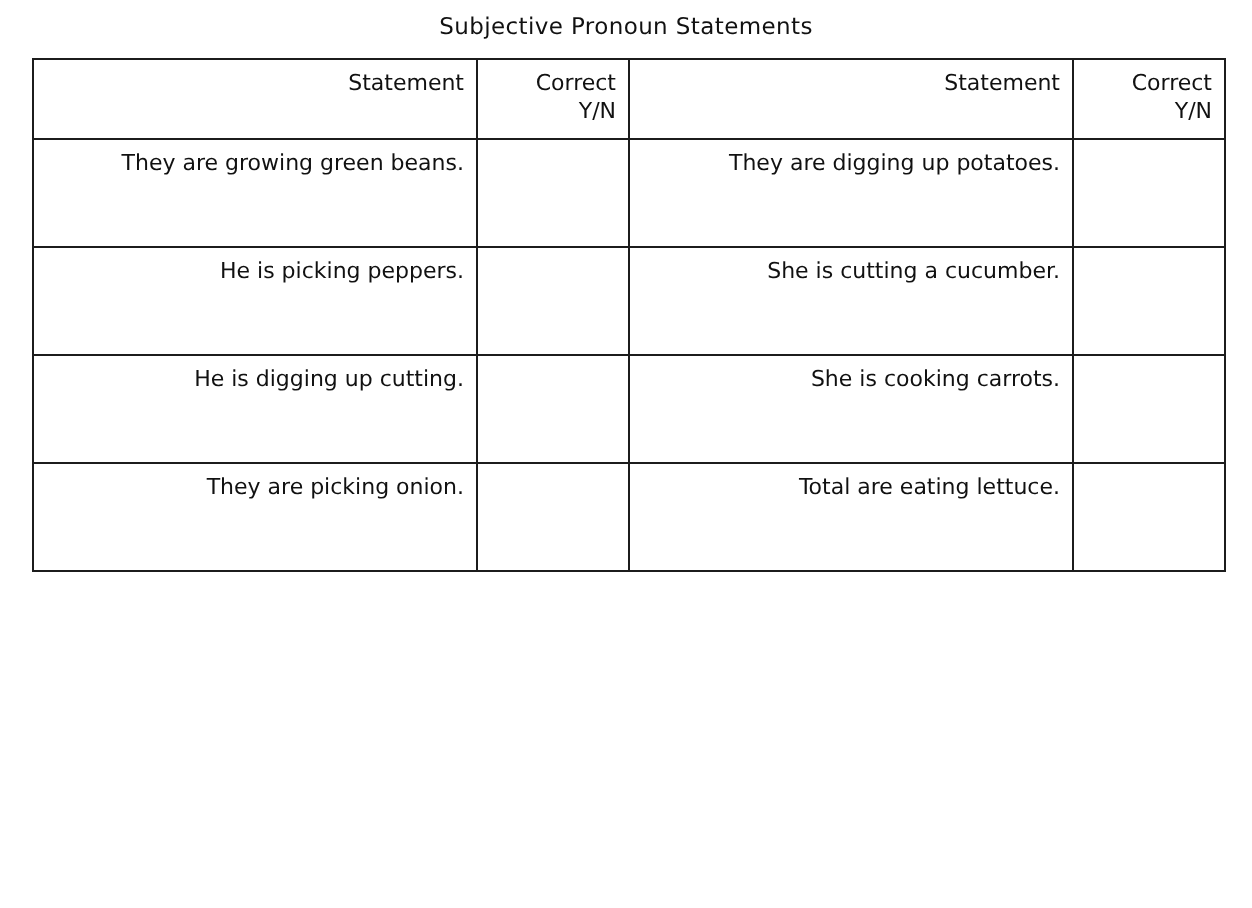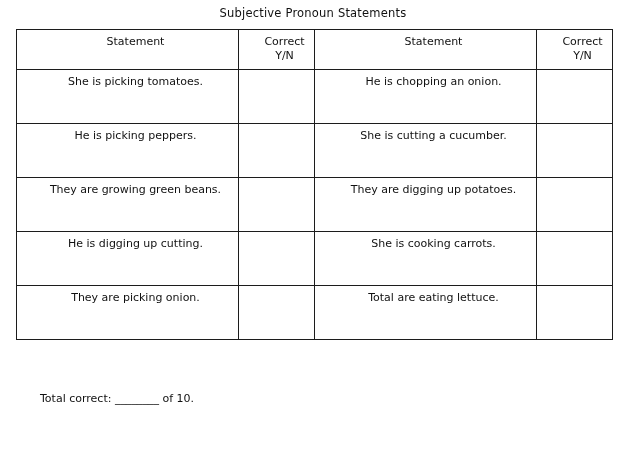--- a/index.html
+++ b/index.html
@@ -38,21 +38,21 @@
     width: 596px;
     border-collapse: collapse;
     table-layout: fixed;
   }
   table.worksheet td,
   table.worksheet th {
     border: 1px solid #1c1c1c;
     vertical-align: top;
     padding: 5px 6px 4px 22px;
     font-weight: normal;
-    text-align: center;
+    text-align: right;
     font-size: 11px;
     line-height: 1.25;
     color: #111;
   }
   col.c-stmt { width: 222px; }
   col.c-yn   { width: 76px; }
 
   thead td {
     height: 30px;
   }
@@ -105,45 +105,35 @@
         </td>
         <td>
           <span class="hdr-line1">Correct</span>
           <span class="hdr-line2">Y/N</span>
         </td>
       </tr>
     </thead>
     <tbody>
       <tr>
         <td>
-            <span class="cell-text">She is picking tomatoes.</span>
+            <span class="cell-text">They are growing green beans.</span>
           </td>
         <td class="yn-cell"></td>
         <td>
-            <span class="cell-text">He is chopping an onion.</span>
+            <span class="cell-text">They are digging up potatoes.</span>
           </td>
         <td class="yn-cell"></td>
       </tr>
       <tr>
         <td>
             <span class="cell-text">He is picking peppers.</span>
           </td>
         <td class="yn-cell"></td>
         <td>
             <span class="cell-text">She is cutting a cucumber.</span>
-          </td>
-        <td class="yn-cell"></td>
-      </tr>
-      <tr>
-        <td>
-            <span class="cell-text">They are growing green beans.</span>
-          </td>
-        <td class="yn-cell"></td>
-        <td>
-            <span class="cell-text">They are digging up potatoes.</span>
           </td>
         <td class="yn-cell"></td>
       </tr>
       <tr>
         <td>
             <span class="cell-text">He is digging up cutting.</span>
           </td>
         <td class="yn-cell"></td>
         <td>
             <span class="cell-text">She is cooking carrots.</span>
@@ -156,15 +146,14 @@
           </td>
         <td class="yn-cell"></td>
         <td>
             <span class="cell-text">Total are eating lettuce.</span>
           </td>
         <td class="yn-cell"></td>
       </tr>
     </tbody>
   </table>
 
-  <div class="footer-line">Total correct: ________ of 10.</div>
 
 </div>
 
 </body></html>

